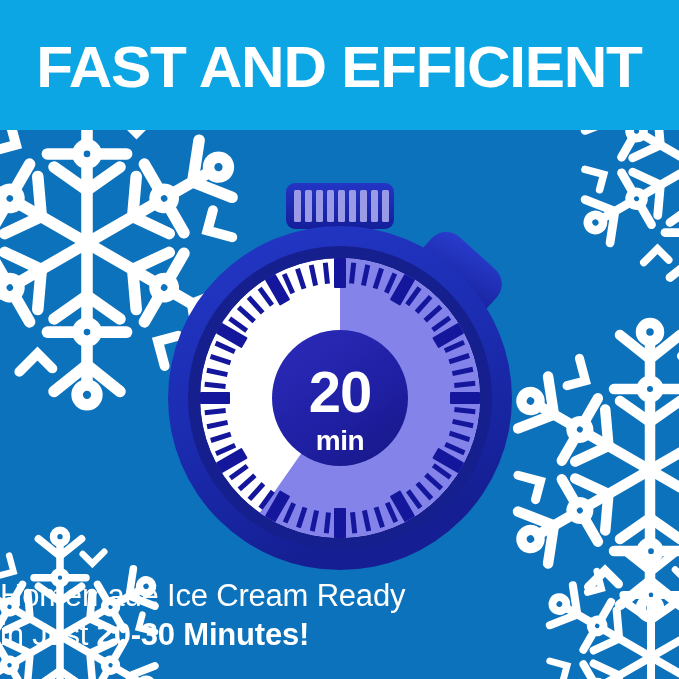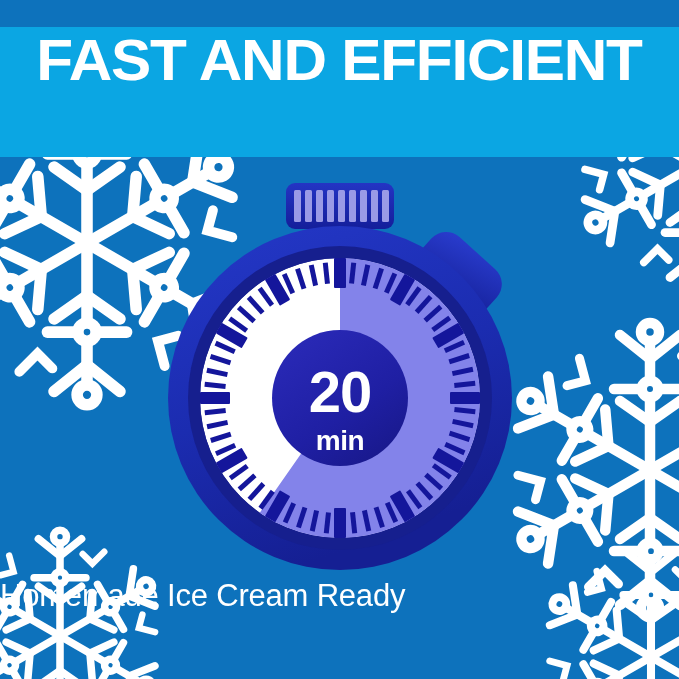--- a/index.html
+++ b/index.html
@@ -18,23 +18,23 @@
   }
 
   
   #header-banner {
     position: absolute;
     left: 0; top: 0;
     width: 679px;
     height: 130px;
     background: #0ba6e3;
     display: flex;
+    align-items: center;
     justify-content: center;
     z-index: 6;
-    margin-top: 27px;
   }
   #header-title {
     color: #ffffff;
     font-family: "Liberation Sans", sans-serif;
     font-weight: bold;
     font-size: 58px;
     letter-spacing: -1.2px;
     line-height: 1;
     transform: scaleX(1.04);
     white-space: nowrap;
@@ -403,15 +403,18 @@
       </g>
     </g>
 
     <circle cx="340" cy="398" r="68" fill="url(#hubGrad)"></circle>
     <text x="340" y="412" text-anchor="middle" fill="#ffffff" font-family="Liberation Sans, sans-serif" font-size="58" font-weight="bold" letter-spacing="-1">20</text>
     <text x="340" y="450" text-anchor="middle" fill="#ffffff" font-family="Liberation Sans, sans-serif" font-size="28" font-weight="bold" letter-spacing="-0.5">min</text>
   </svg>
 
   <div id="caption">
     <span class="caption-line">Homemade Ice Cream Ready</span>
+    <span class="caption-line second">
+      <span>in Just </span><span class="caption-strong">20-30 Minutes!</span>
+    </span>
   </div>
 
 </div>
 
 </body></html>

